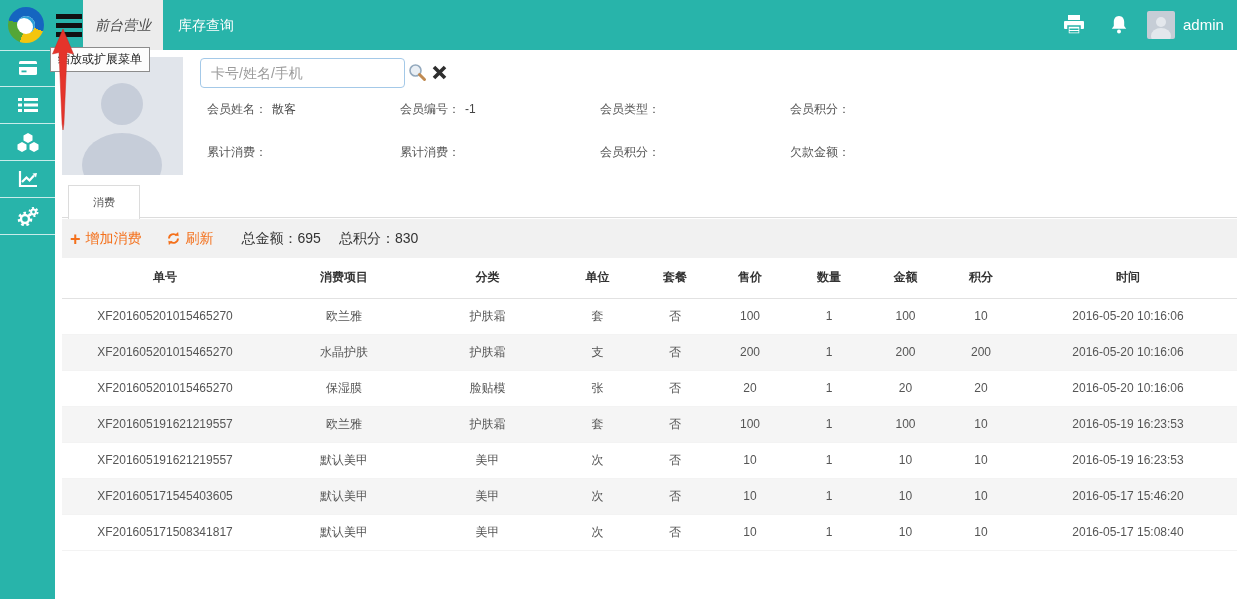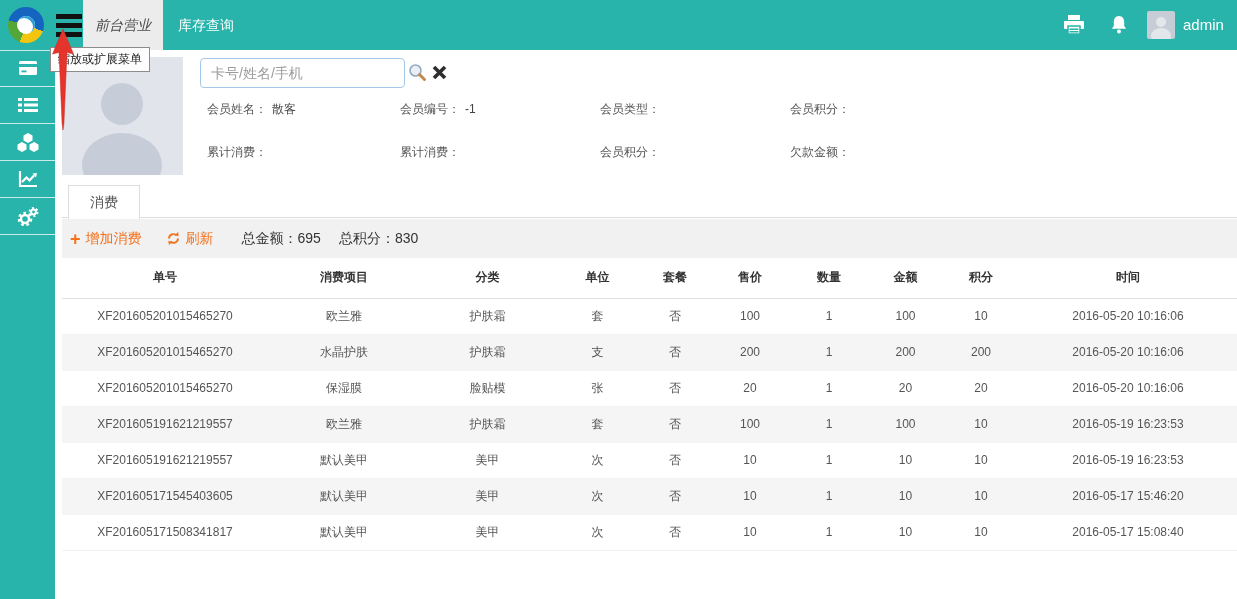--- a/index.html
+++ b/index.html
@@ -43,21 +43,21 @@
   .magnifier { left:408px; top:63px; }
   .clear-x   { left:432px; top:65px; }
   .avatar-big { position:absolute; left:62px; top:57px; width:121px; height:118px; background:#e1e5eb; overflow:hidden; }
   .member-grid { position:absolute; left:207px; top:101px; width:900px;
     display:grid; grid-template-columns:193px 200px 190px auto; row-gap:26px; font-size:12px; color:#555; }
   .member-field .m-value { margin-left:5px; color:#444; }
   
   .tabs-row { position:absolute; left:62px; top:185px; width:1175px; height:33px; border-bottom:1px solid #dcdcdc; }
   .tab-active { position:absolute; left:6px; top:0; width:72px; height:34px; background:#fff;
     border:1px solid #dcdcdc; border-bottom:none; z-index:2; text-align:center; line-height:32px;
-    font-size:14px; color:#555; cursor:pointer; }
+    font-size:11px; color:#555; cursor:pointer; }
   .toolbar { position:absolute; left:62px; top:219px; width:1175px; height:39px; background:#f1f1f1;
     display:flex; align-items:center; padding-left:8px; font-size:14px; }
   .tb-btn { display:inline-flex; align-items:center; gap:5px; color:#f4701b; cursor:pointer; }
   .tb-btn .plus { font-size:18px; font-weight:bold; line-height:16px; }
   .tb-refresh { margin-left:24px; }
   .tb-total { margin-left:28px; color:#333; }
   .tb-total2 { margin-left:18px; color:#333; }
   
   .data-table { position:absolute; left:62px; top:258px; width:1175px; border-collapse:collapse;
     font-size:12px; color:#555; table-layout:fixed; }

